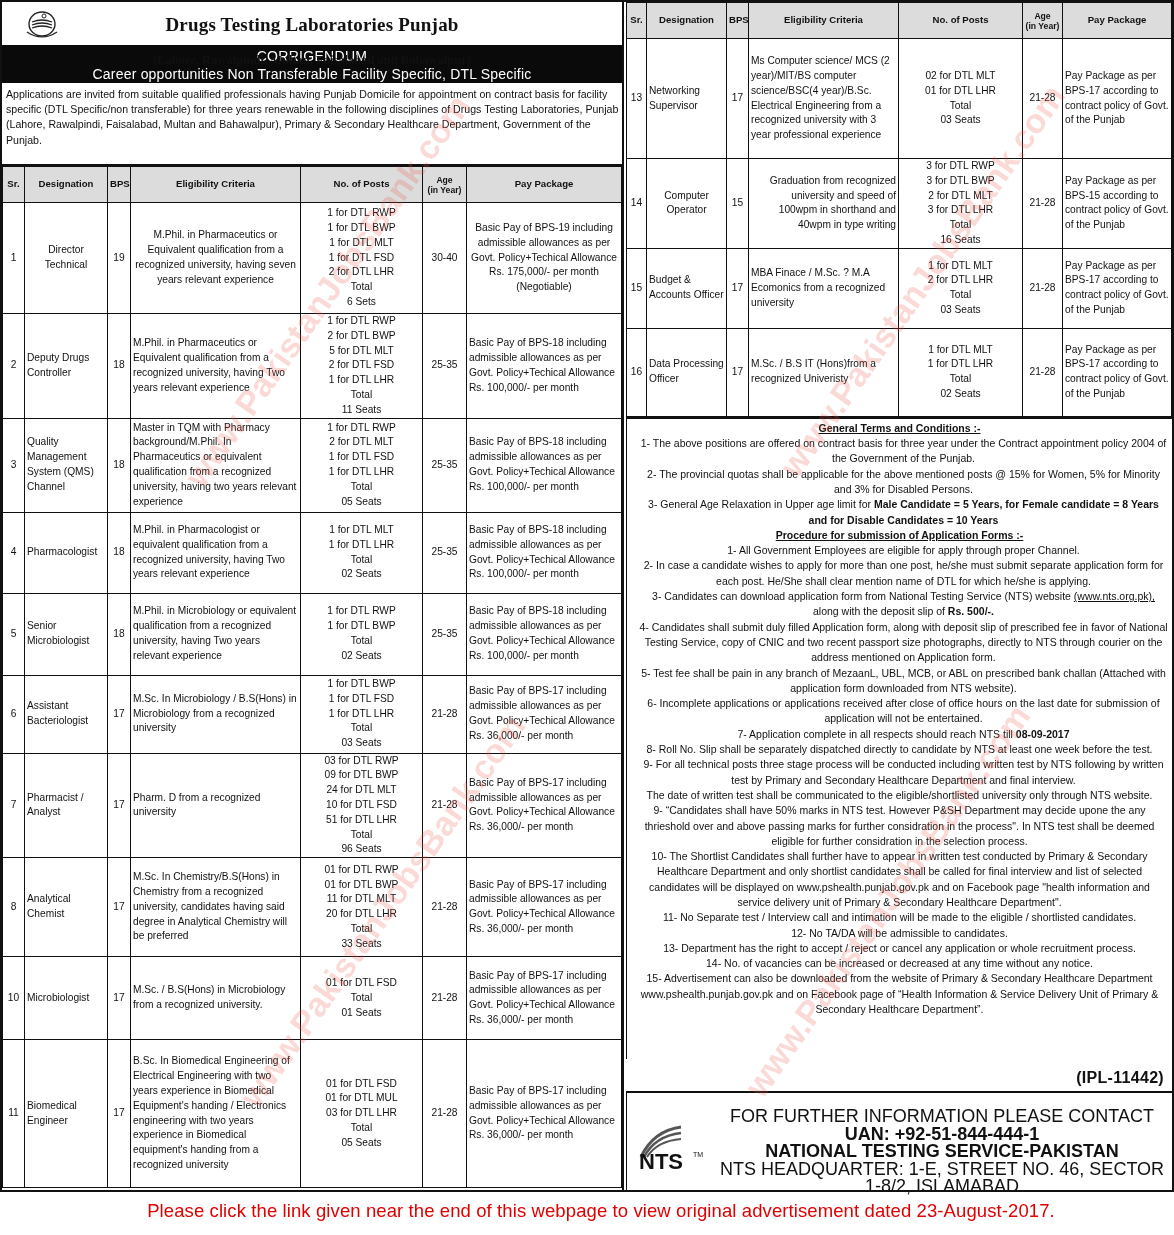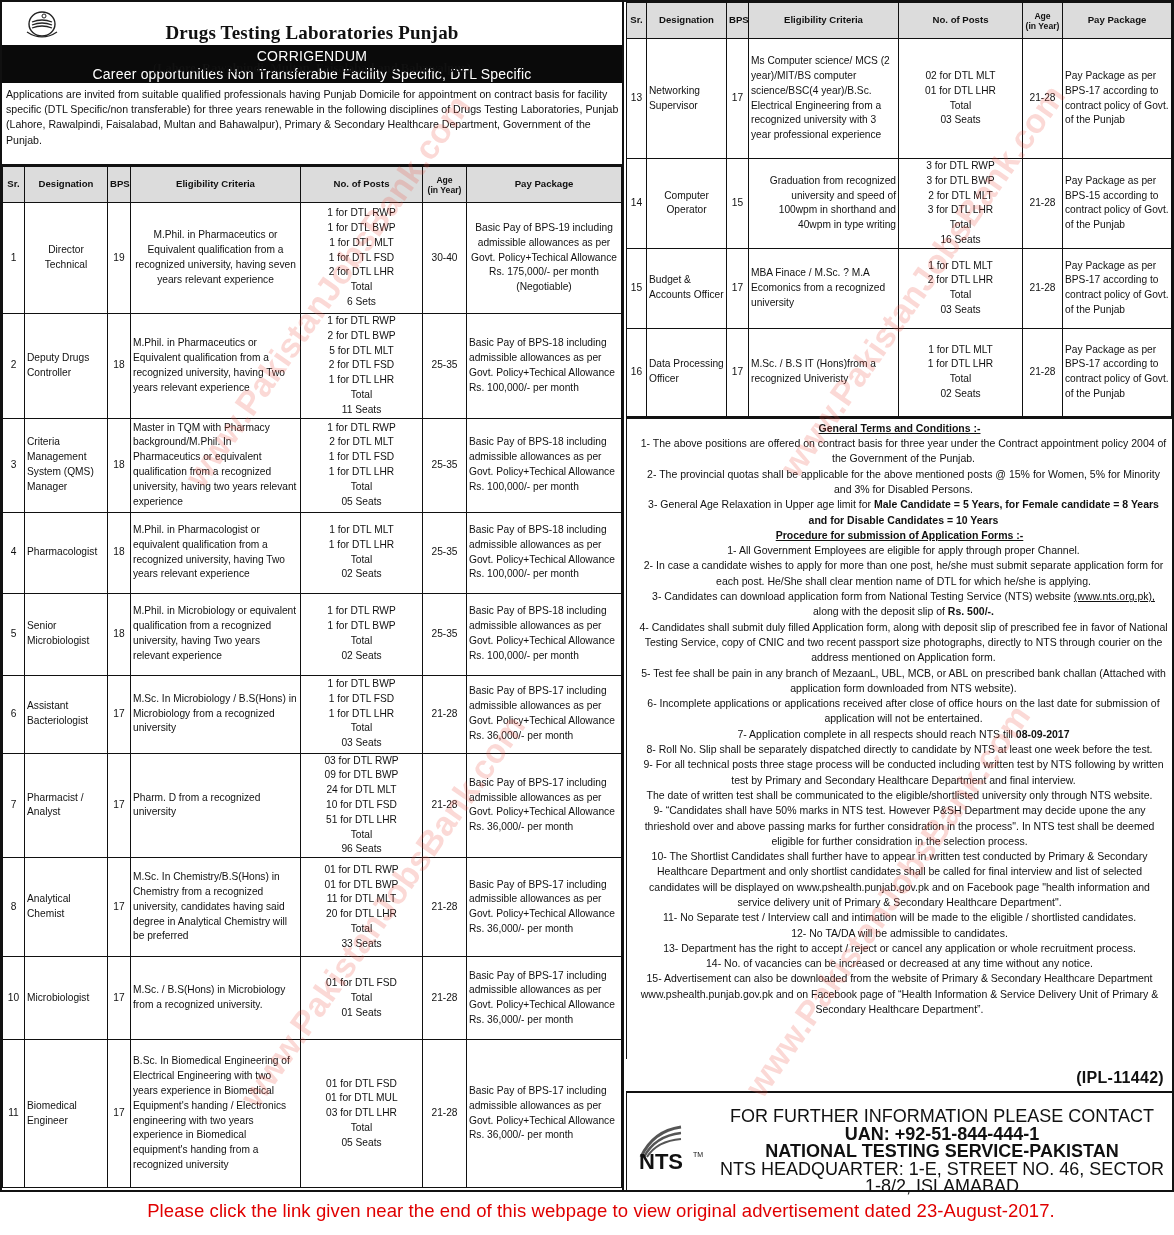--- a/index.html
+++ b/index.html
@@ -5,21 +5,21 @@
   * { box-sizing: border-box; margin: 0; padding: 0; }
   html, body { width: 1174px; height: 1235px; background: #ffffff; overflow: hidden; }
   body { font-family: "Liberation Sans", "DejaVu Sans", sans-serif; color: #111; position: relative; }
 
   .ad { position: absolute; left: 0; top: 0; width: 1174px; height: 1192px; border: 2px solid #111; }
 
   
   .left { position: absolute; left: 0; top: 0; width: 622px; height: 1188px; border-right: 2px solid #111; }
   .hdr { position: relative; height: 43px; text-align: center; }
   .logo { position: absolute; left: 20px; top: 6px; width: 40px; height: 32px; }
-  .hdr-title { font-family: "Liberation Serif", "DejaVu Serif", serif; font-weight: bold; font-size: 19px; padding-top: 20px; letter-spacing: 0.2px; }
+  .hdr-title { font-family: "Liberation Serif", "DejaVu Serif", serif; font-weight: bold; font-size: 19px; padding-top: 12px; letter-spacing: 0.2px; }
   .hdr-sub { font-family: "Liberation Serif", "DejaVu Serif", serif; font-weight: bold; font-size: 12.5px; margin-top: 17px; }
   .band { background: #0a0a0a; color: #fff; text-align: center; height: 38px; }
   .band .c1 { font-size: 14px; padding-top: 3px; letter-spacing: 0.3px; }
   .band .c2 { font-size: 14px; padding-top: 2px; letter-spacing: 0.2px; }
   .intro { font-size: 10.6px; line-height: 15.2px; padding: 4px 3px 6px 4px; height: 83px; border-bottom: 2px solid #111; }
 
   table.jobs { border-collapse: collapse; width: 100%; table-layout: fixed; font-size: 10.2px; line-height: 14.8px; }
   table.jobs th { background: #dcdcdc; font-size: 9.6px; font-weight: bold; border: 1px solid #111; height: 36px; padding: 0 2px; }
   table.jobs td { border: 1px solid #111; padding: 0 2px; vertical-align: middle; }
   td.c, th.c { text-align: center; }
@@ -121,21 +121,21 @@
               <span class="posts-line">2 for DTL FSD</span>
               <span class="posts-line">1 for DTL LHR</span>
               <span class="posts-line">Total</span>
               <span class="posts-line">11 Seats</span>
             </td>
             <td class="c">25-35</td>
             <td>Basic Pay of BPS-18 including admissible allowances as per Govt. Policy+Techical Allowance Rs. 100,000/- per month</td>
           </tr>
           <tr style="height: 94px;">
             <td class="c">3</td>
-            <td>Criteria Management System (QMS) Manager</td>
+            <td>Quality Management System (QMS) Channel</td>
             <td class="c">18</td>
             <td>Master in TQM with Pharmacy background/M.Phil. In Pharmaceutics or equivalent qualification from a recognized university, having two years relevant experience</td>
             <td class="c">
               <span class="posts-line">1 for DTL RWP</span>
               <span class="posts-line">2 for DTL MLT</span>
               <span class="posts-line">1 for DTL FSD</span>
               <span class="posts-line">1 for DTL LHR</span>
               <span class="posts-line">Total</span>
               <span class="posts-line">05 Seats</span>
             </td>

